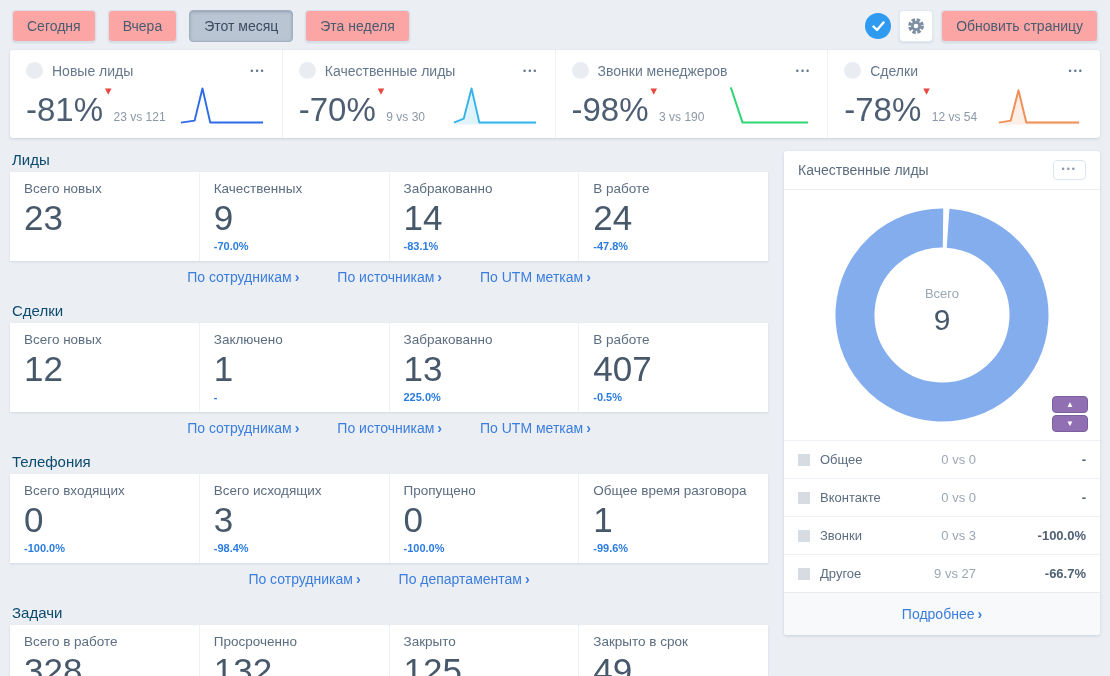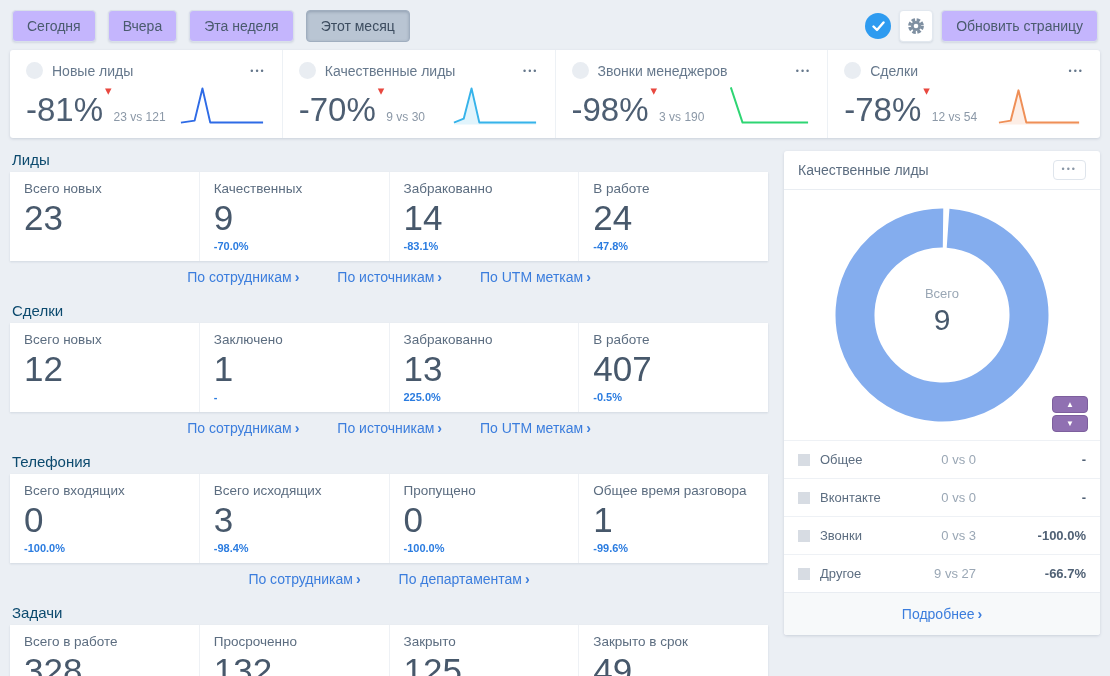--- a/index.html
+++ b/index.html
@@ -2,21 +2,21 @@
 <html lang="ru"><head>
 <meta charset="utf-8">
 <style>
   * { margin:0; padding:0; box-sizing:border-box; }
   html,body { width:1110px; height:676px; overflow:hidden; }
   body { background:#ebeff4; font-family:"Liberation Sans", sans-serif; color:#47586b; }
 
   
   .topbar { display:flex; align-items:center; padding:10px 12px 8px; height:50px; }
   .filters { display:flex; gap:12px; }
-  .btn { background:#c4b5fd; border:1px solid #d9e0e9; border-radius:4px; height:32px;
+  .btn { background:#fca5a5; border:1px solid #d9e0e9; border-radius:4px; height:32px;
          padding:0 14px; font-size:14px; color:#4a5b6e; line-height:30px; cursor:pointer;
          box-shadow:0 1px 2px rgba(60,80,110,.14); white-space:nowrap; }
   .btn.active { background:#b9c5d3; border-color:#a0aebf; color:#3c4c5f;
          box-shadow:inset 0 1px 3px rgba(30,50,80,.25); }
   .topbar-right { margin-left:auto; display:flex; align-items:center; gap:8px; }
   .check-circle { width:26px; height:26px; border-radius:50%; background:#2e9bf0;
          display:flex; align-items:center; justify-content:center; cursor:pointer; }
   .icon-btn { width:34px; height:32px; background:#fff; border:1px solid #e2e8ef;
          border-radius:4px; display:flex; align-items:center; justify-content:center;
          cursor:pointer; box-shadow:0 1px 2px rgba(60,80,110,.12); }
@@ -78,22 +78,22 @@
   .panel-foot .link { font-size:14px; }
   svg { display:block; }
 </style>
 </head>
 <body>
 
 <div class="topbar">
   <div class="filters">
     <button class="btn">Сегодня</button>
     <button class="btn">Вчера</button>
+    <button class="btn active">Этот месяц</button>
     <button class="btn">Эта неделя</button>
-    <button class="btn active">Этот месяц</button>
   </div>
   <div class="topbar-right">
     <div class="check-circle">
       <svg width="13" height="11" viewBox="0 0 13 11">
           <polyline points="1.5,5.5 5,9 11.5,1.5" fill="none" stroke="#fff" stroke-width="2.4" stroke-linecap="round" stroke-linejoin="round"></polyline>
         </svg>
     </div>
     <div class="icon-btn">
       <span>
         <svg width="20" height="20" viewBox="0 0 20 20">

